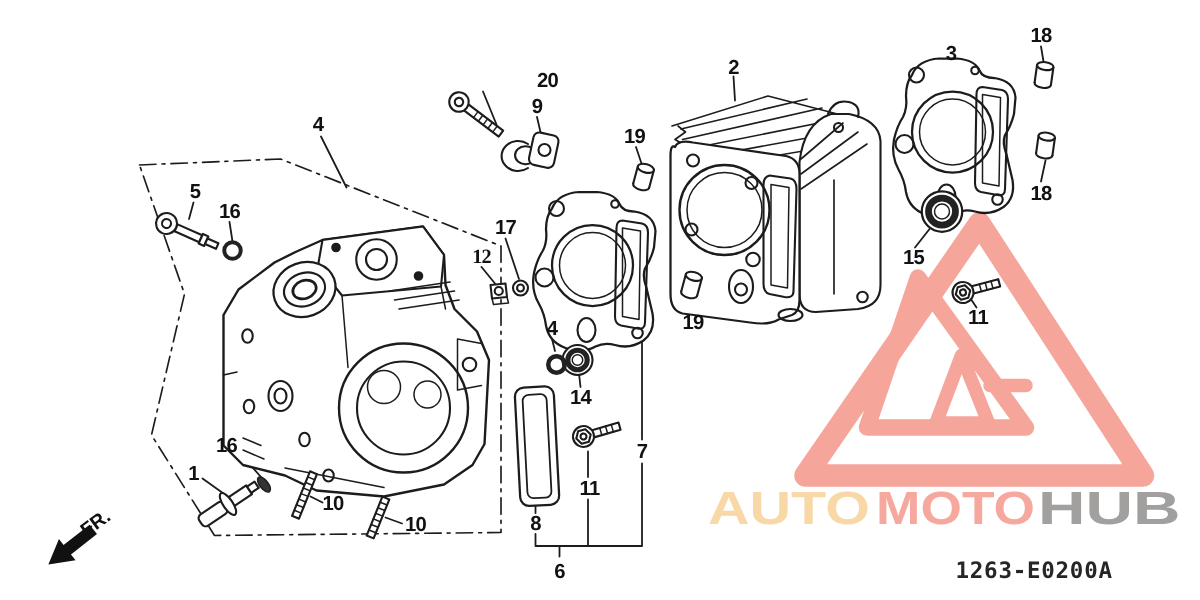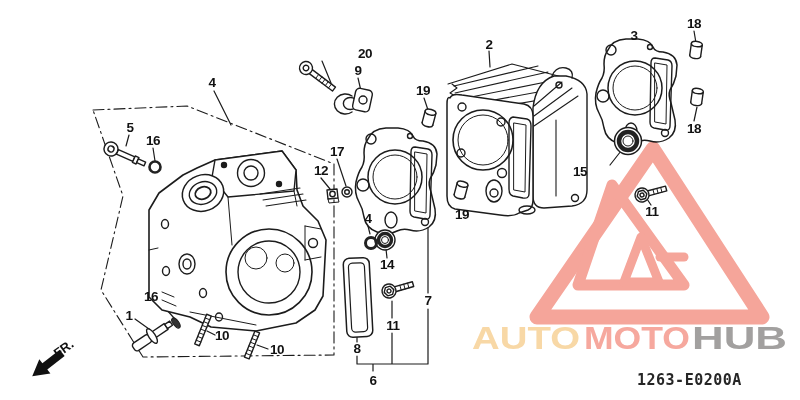--- a/index.html
+++ b/index.html
@@ -247,24 +247,24 @@
       <div class="callout" style="left: 212px; top: 83px;">4</div>
       <div class="callout" style="left: 130px; top: 128px;">5</div>
       <div class="callout" style="left: 373px; top: 381px;">6</div>
       <div class="callout" style="left: 428px; top: 301px;">7</div>
       <div class="callout" style="left: 357px; top: 349px;">8</div>
       <div class="callout" style="left: 358px; top: 71px;">9</div>
       <div class="callout" style="left: 222px; top: 336px;">10</div>
       <div class="callout" style="left: 277px; top: 350px;">10</div>
       <div class="callout" style="left: 393px; top: 326px;">11</div>
       <div class="callout" style="left: 652px; top: 212px;">11</div>
-      <div class="callout" style="left: 321px; top: 171px;">12</div>
+      <div class="callout" style="left: 321px; top: 171px; font-family: Liberation Serif, serif;">12</div>
       <div class="callout" style="left: 368px; top: 219px;">4</div>
       <div class="callout" style="left: 387px; top: 265px; text-align: center;">14</div>
-      <div class="callout" style="left: 580px; top: 172px;">15</div>
+      <div class="callout" style="left: 609px; top: 172px;">15</div>
       <div class="callout" style="left: 153px; top: 141px;">16</div>
       <div class="callout" style="left: 151px; top: 297px;">16</div>
       <div class="callout" style="left: 337px; top: 152px;">17</div>
       <div class="callout" style="left: 694px; top: 24px;">18</div>
       <div class="callout" style="left: 694px; top: 129px;">18</div>
       <div class="callout" style="left: 423px; top: 91px;">19</div>
       <div class="callout" style="left: 462px; top: 215px;">19</div>
       <div class="callout" style="left: 322px; top: 54px; margin-left: 43px;">20</div>
     </div>
 

